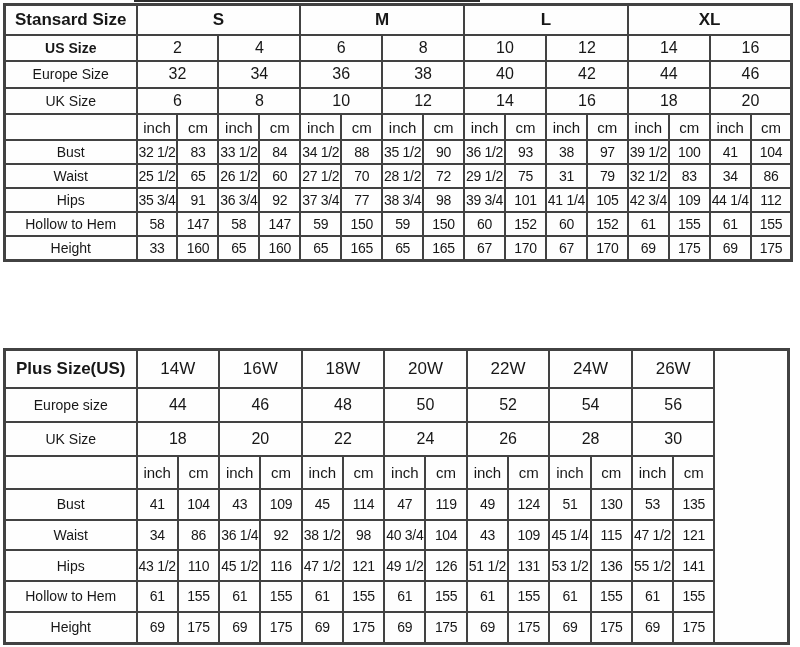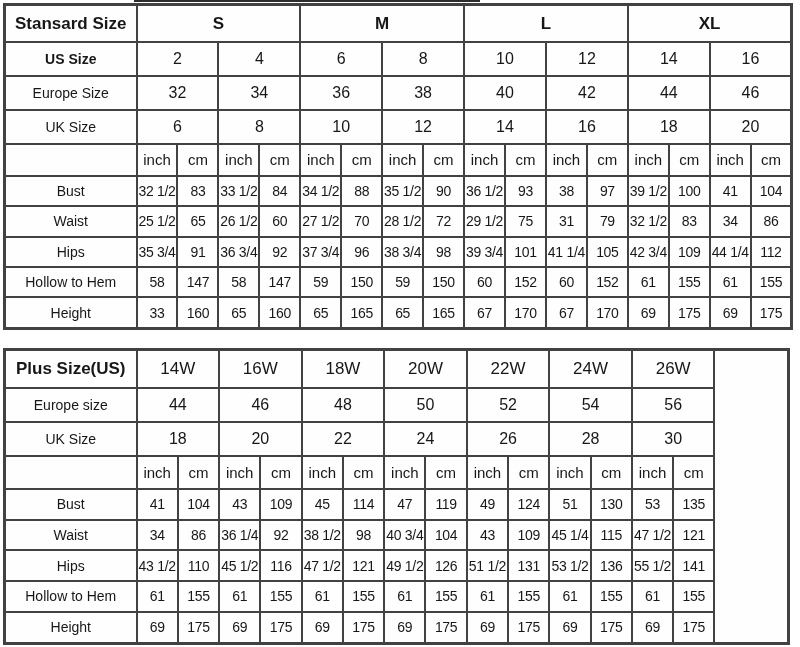--- a/index.html
+++ b/index.html
@@ -20,21 +20,21 @@
     height: 2px;
     background: #2c2c2c;
   }
   table.sizechart {
     position: absolute;
     border-collapse: collapse;
     table-layout: fixed;
     background: #fefefe;
     border: 3px solid #424242;
   }
-  #standard-table { left: 3px; top: 3px;   width: 787px; height: 327px; padding-left: 11px; }
+  #standard-table { left: 3px; top: 3px;   width: 787px; height: 259px; padding-left: 11px; }
   #plus-table     { left: 3px; top: 348px; width: 787px; height: 297px; padding-left: 25px; }
   .sizechart td, .sizechart th {
     border: 2px solid #424242;
     text-align: center;
     vertical-align: middle;
     padding: 0;
     overflow: hidden;
     white-space: nowrap;
     font-weight: normal;
     font-size: 15px;
@@ -172,21 +172,21 @@
           <td class="val">34</td>
           <td class="val">86</td>
         </tr>
         <tr>
           <td class="rowlabel">Hips</td>
           <td class="val">35 3/4</td>
           <td class="val">91</td>
           <td class="val">36 3/4</td>
           <td class="val">92</td>
           <td class="val">37 3/4</td>
-          <td class="val">96</td>
+          <td class="val">77</td>
           <td class="val">38 3/4</td>
           <td class="val">98</td>
           <td class="val">39 3/4</td>
           <td class="val">101</td>
           <td class="val">41 1/4</td>
           <td class="val">105</td>
           <td class="val">42 3/4</td>
           <td class="val">109</td>
           <td class="val">44 1/4</td>
           <td class="val">112</td>

